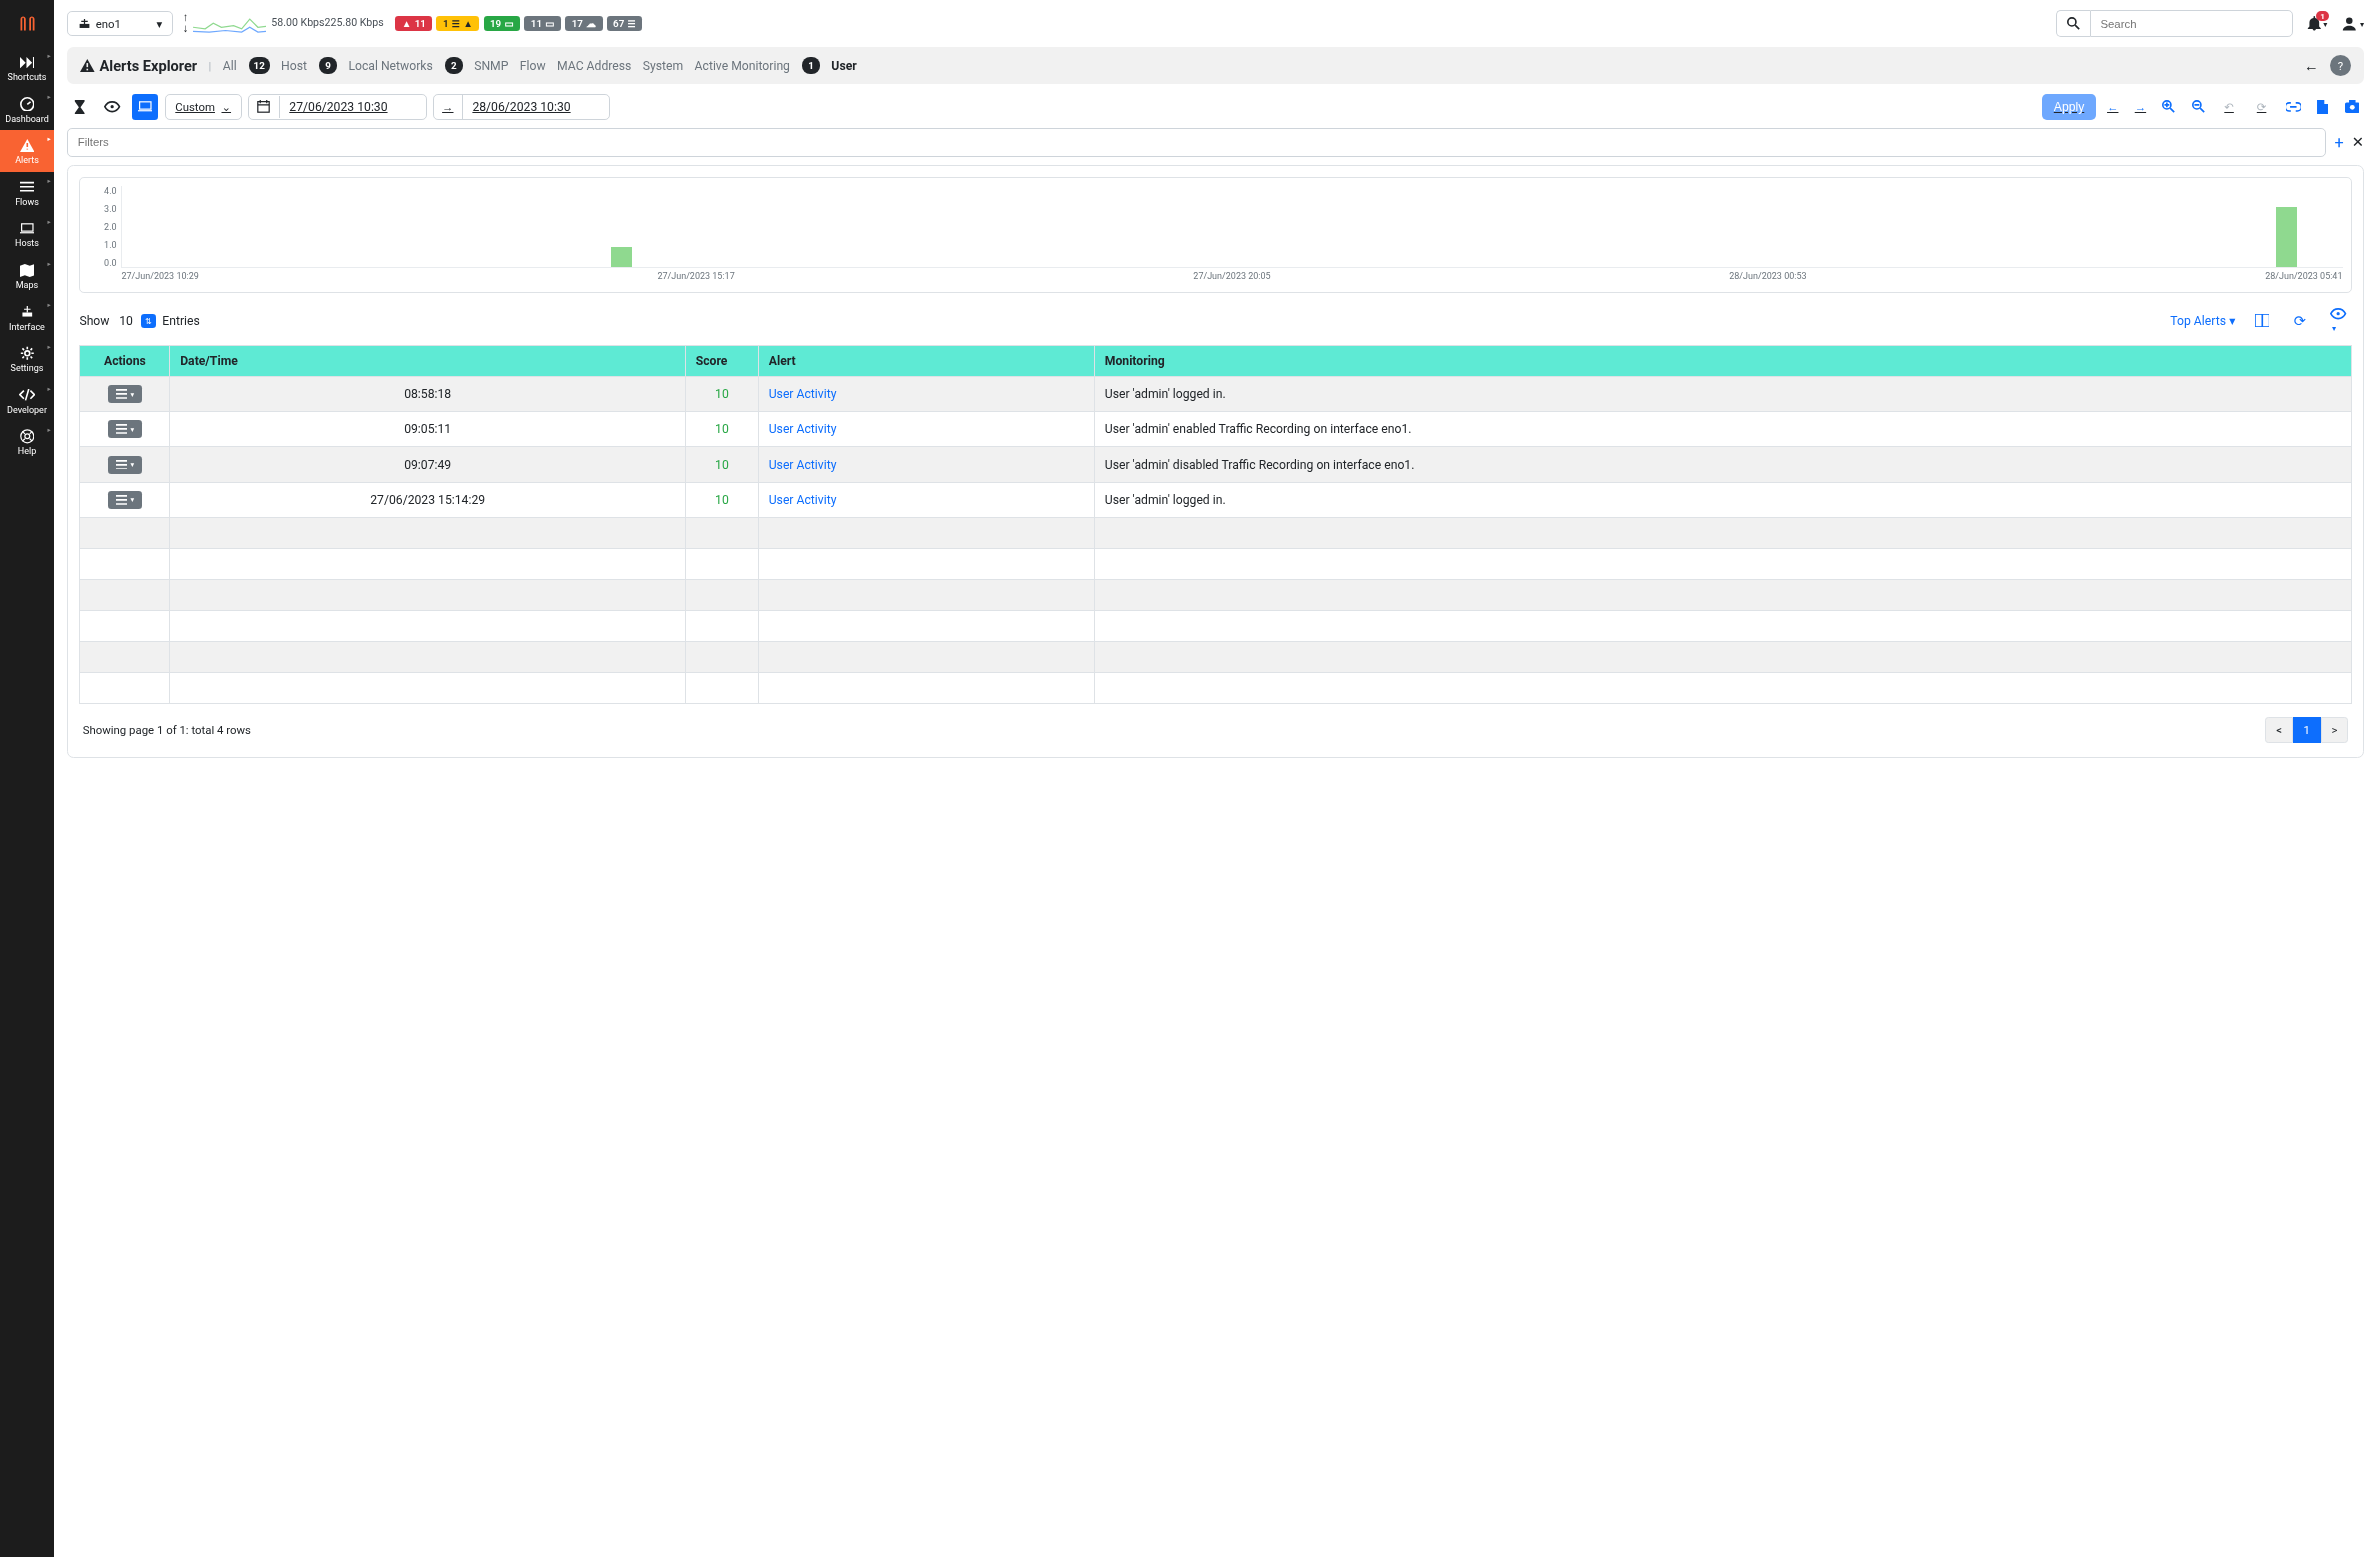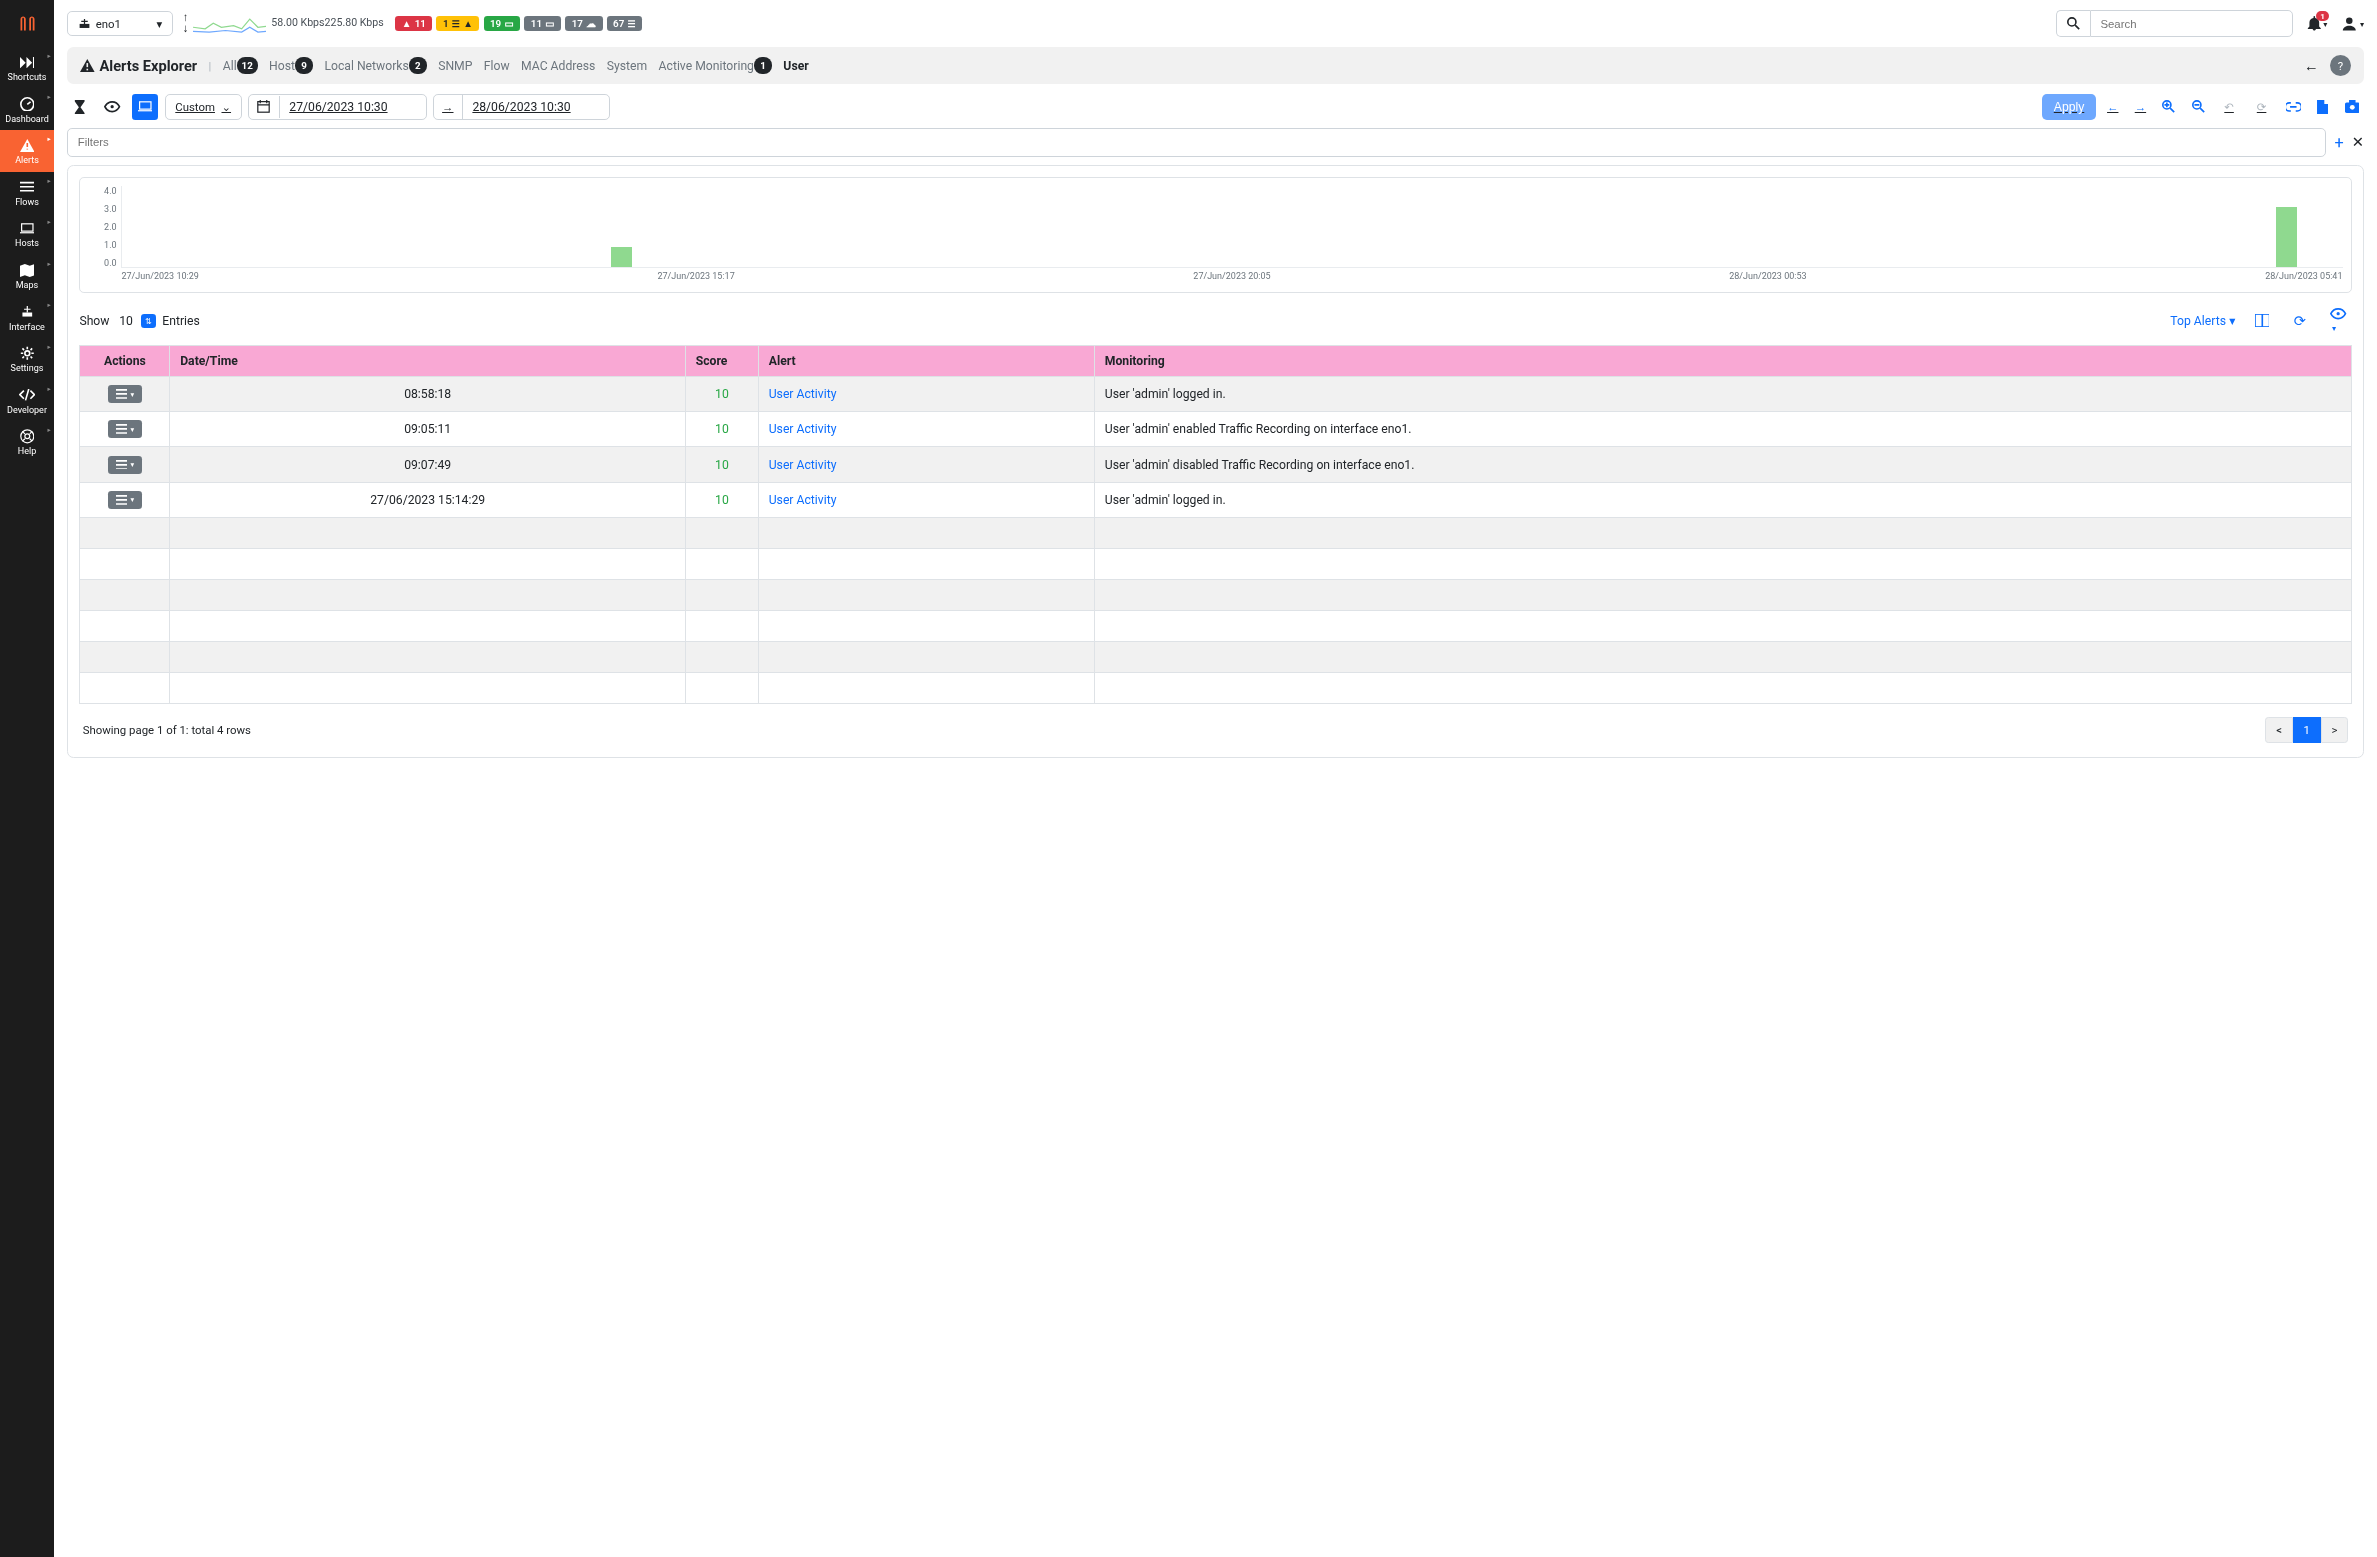--- a/index.html
+++ b/index.html
@@ -39,21 +39,21 @@
 .search-btn { border: 0.8px solid #ced4da; border-right: none; border-radius: 4.9px 0 0 4.9px; padding: 0 9.8px; background: #fff; display: flex; align-items: center; }
 .search-input { border: 0.8px solid #ced4da; border-radius: 0 4.9px 4.9px 0; padding: 6.5px 9.8px; width: 203px; font-size: 11.4px; }
 .bell-wrap { position: relative; margin: 0 8.1px; cursor: pointer; display:flex; align-items:center; }
 .bell-badge { position: absolute; top: -4.9px; right: -1.6px; background: #dc3545; color: #fff; font-size: 8.1px; border-radius: 6.5px; padding: 0 4.1px; font-weight: 700; }
 .user-menu { display: flex; align-items: center; gap: 3.3px; cursor: pointer; }
 
 
 .navbar { background: #f1f1f1; border-radius: 6.5px; margin: 0 13px; padding: 8.1px 13px; display: flex; align-items: center; gap: 11.4px; flex-wrap: wrap; position: relative; }
 .nav-title { font-size: 14.6px; font-weight: 700; display: flex; align-items: center; gap: 4.9px; }
 .nav-sep { color: #adb5bd; }
-.nav-link { color: #6c757d; font-size: 12.2px; cursor: pointer; display: inline-flex; align-items: center; gap: 0; justify-content: flex-end; }
+.nav-link { color: #6c757d; font-size: 12.2px; cursor: pointer; display: inline-flex; align-items: center; gap: 12px; justify-content: flex-end; }
 .nav-link.active { color: #212529; font-weight: 700; }
 .nav-badge { display: inline-flex; align-items: center; justify-content: center; min-width: 18px; height: 16.3px; padding: 0 4.9px; border-radius: 8.1px; background: #212529; color: #fff; font-size: 9.8px; font-weight: 700; }
 .nav-right { margin-left: auto; display: flex; gap: 11.4px; align-items: center; }
 .nav-icon-btn { width: 21px; height: 21px; border-radius: 50%; display: inline-flex; align-items: center; justify-content: center; cursor: pointer; }
 .nav-icon-btn.qmark { background: #6c757d; color: #fff; font-size: 11.4px; }
 
 
 .toolbar { display: flex; align-items: center; gap: 6.5px; padding: 9.8px 13px 4.9px; text-decoration: underline; }
 .tb-icon { width: 26px; height: 26px; display: inline-flex; align-items: center; justify-content: center; border-radius: 3.3px; cursor: pointer; }
 .tb-icon.active { background: #0d6efd; color: #fff; }
@@ -85,21 +85,21 @@
 .show-entries { display: flex; align-items: center; gap: 6.5px; font-size: 12.2px; }
 .entries-select { display: inline-flex; align-items: center; gap: 4.9px; }
 .entries-num { padding: 1.6px 3.3px; }
 .entries-caret { background: #0d6efd; color: #fff; border-radius: 3.3px; width: 14.6px; height: 14.6px; display: inline-flex; align-items: center; justify-content: center; font-size: 8.1px; }
 .table-right { display: flex; align-items: center; gap: 14.6px; }
 .top-alerts { color: #0d6efd; cursor: pointer; font-size: 12.2px; display: inline-flex; align-items: center; gap: 3.3px; }
 
 
 table { width: 100%; border-collapse: collapse; border: 0.8px solid #dee2e6; }
 th, td { padding: 8.1px 9.8px; text-align: left; border: 0.8px solid #dee2e6; font-size: 12.2px; }
-th { background: #f9a8d4; font-weight: 700; }
+th { background: #5eead4; font-weight: 700; }
 tbody tr:nth-child(odd) td { background: #f1f1f1; }
 tbody tr:nth-child(even) td { background: #fff; }
 tbody tr.empty td { height: 31px; }
 .action-btn { background: #6c757d; color: #fff; border: none; border-radius: 3.3px; padding: 4.1px 8.1px; display: inline-flex; align-items: center; gap: 3.3px; cursor: pointer; }
 .score { color: #28a745; text-align: center; }
 .alert-link { color: #0d6efd; cursor: pointer; }
 .dt-col { text-align: center; }
 .actions-col { text-align: center; width: 90px; }
 .score-col { text-align: center; width: 73px; }
 

